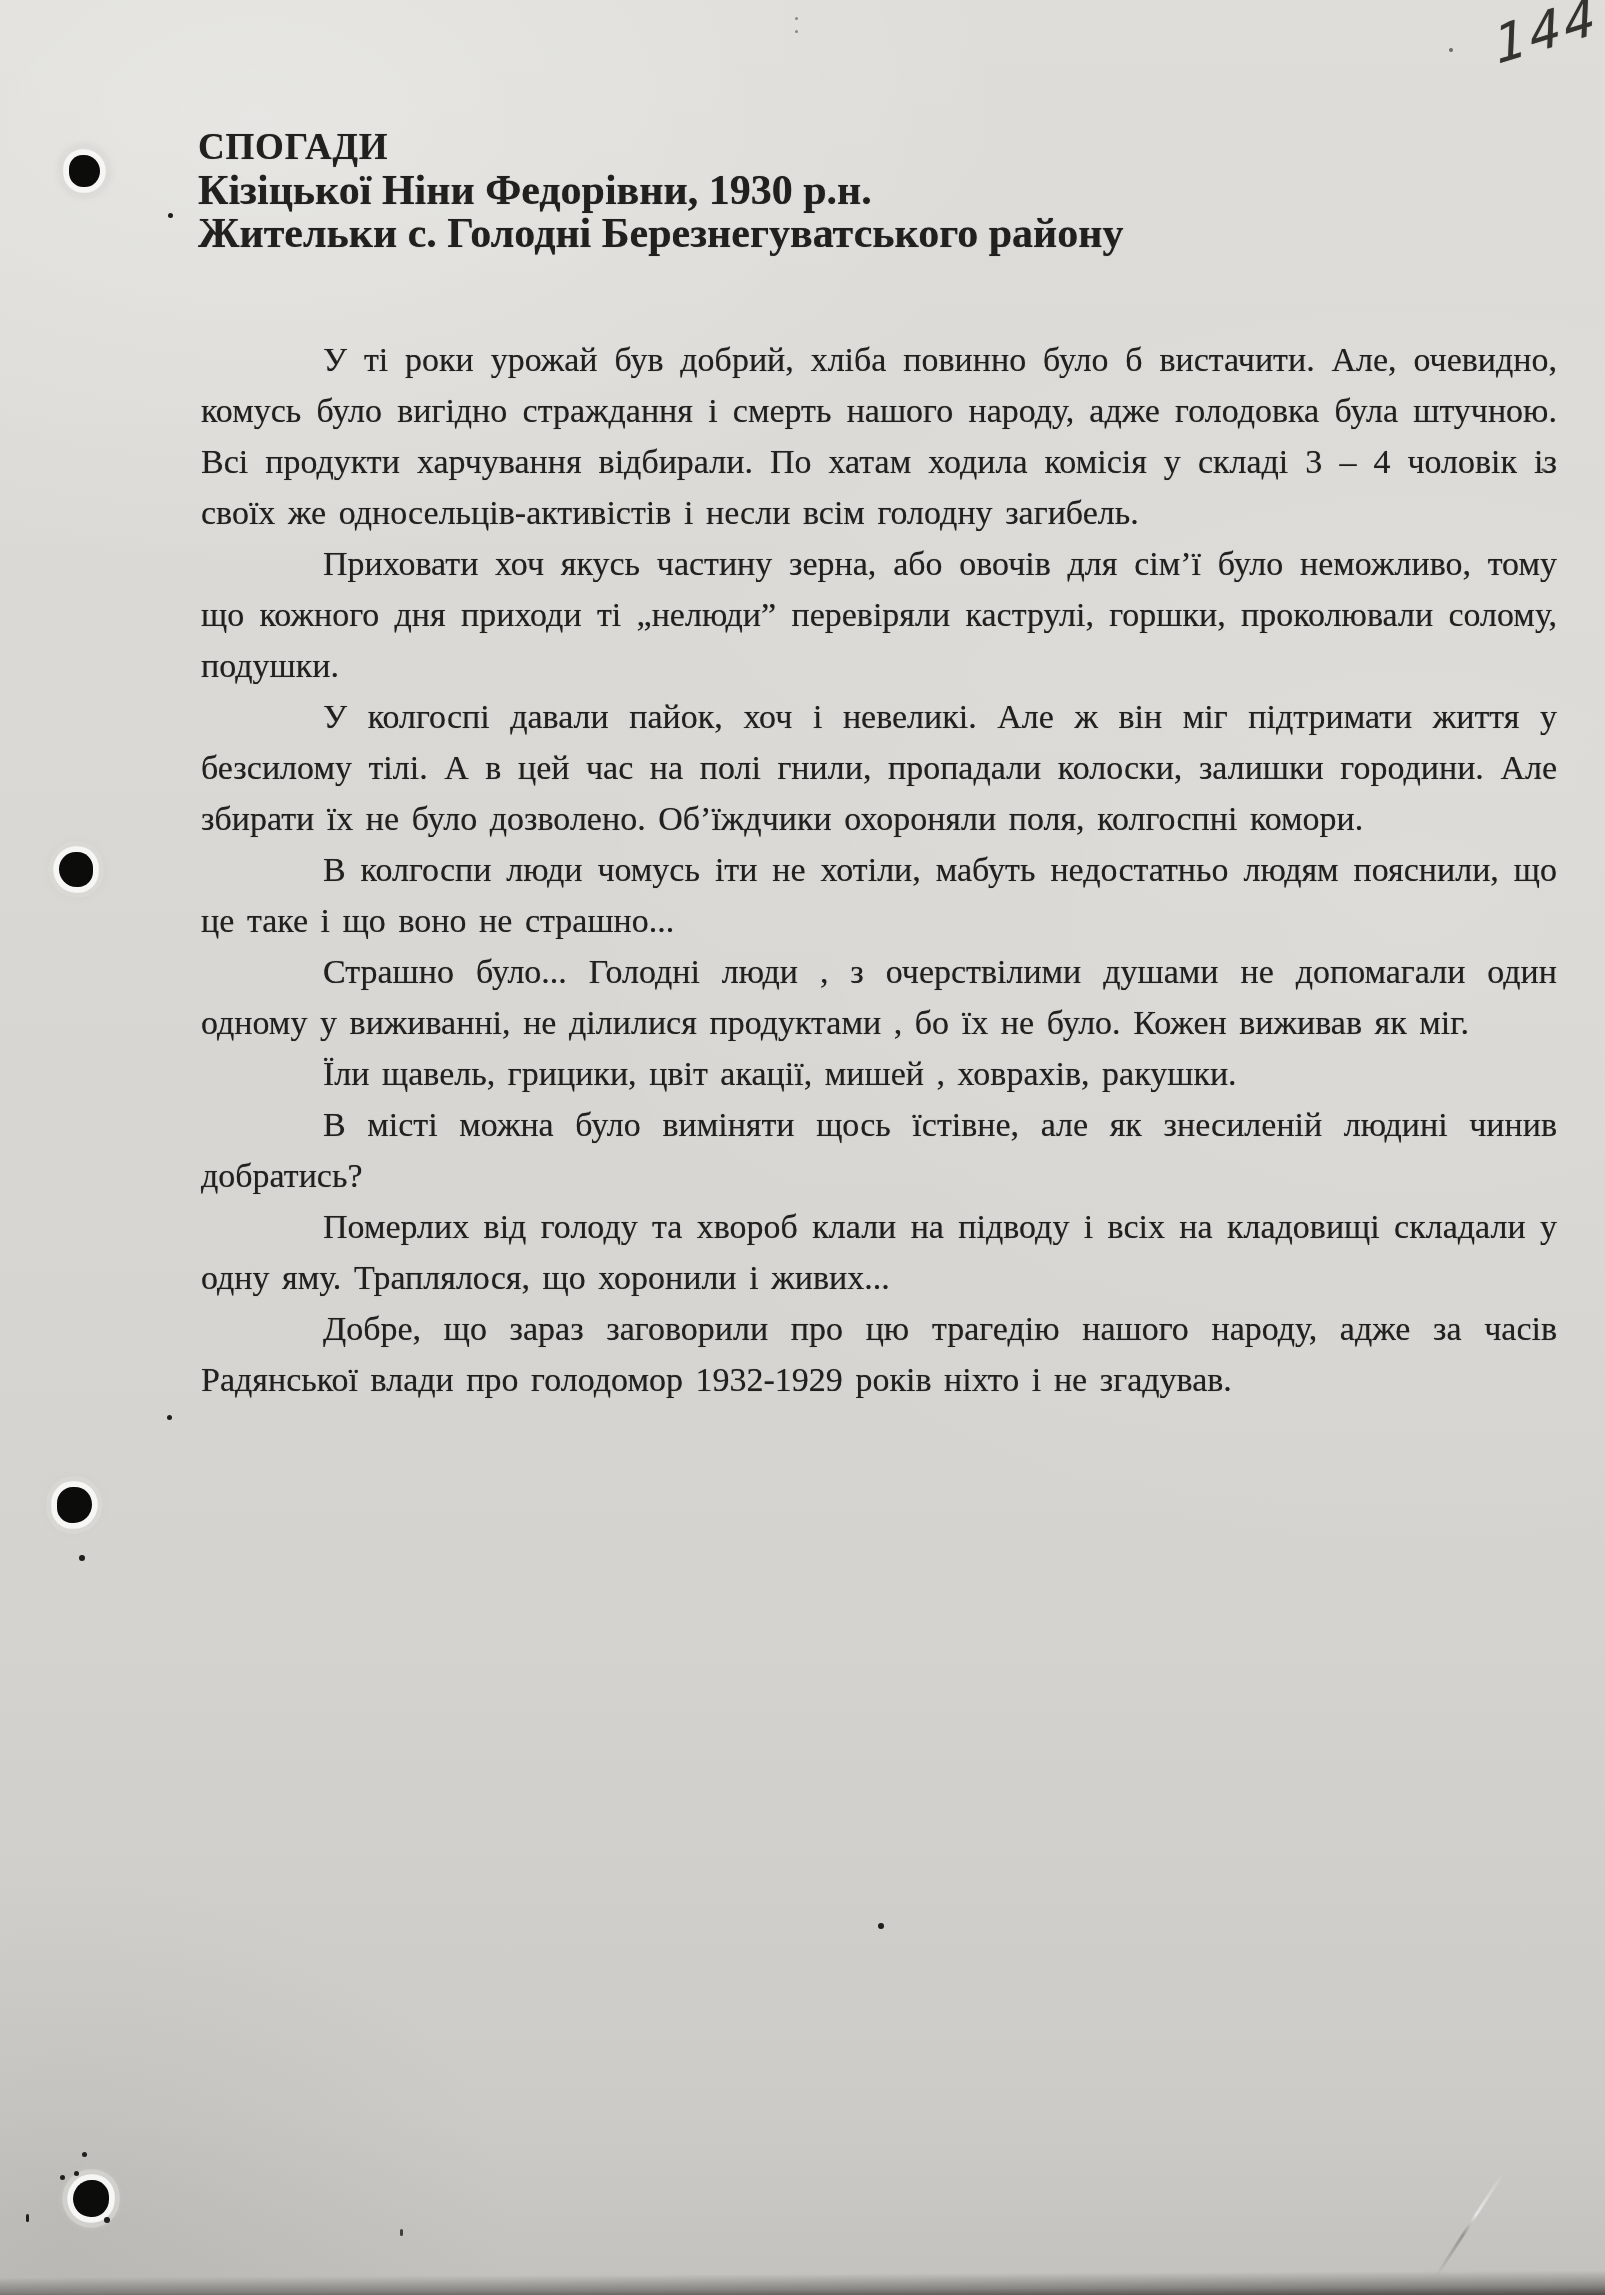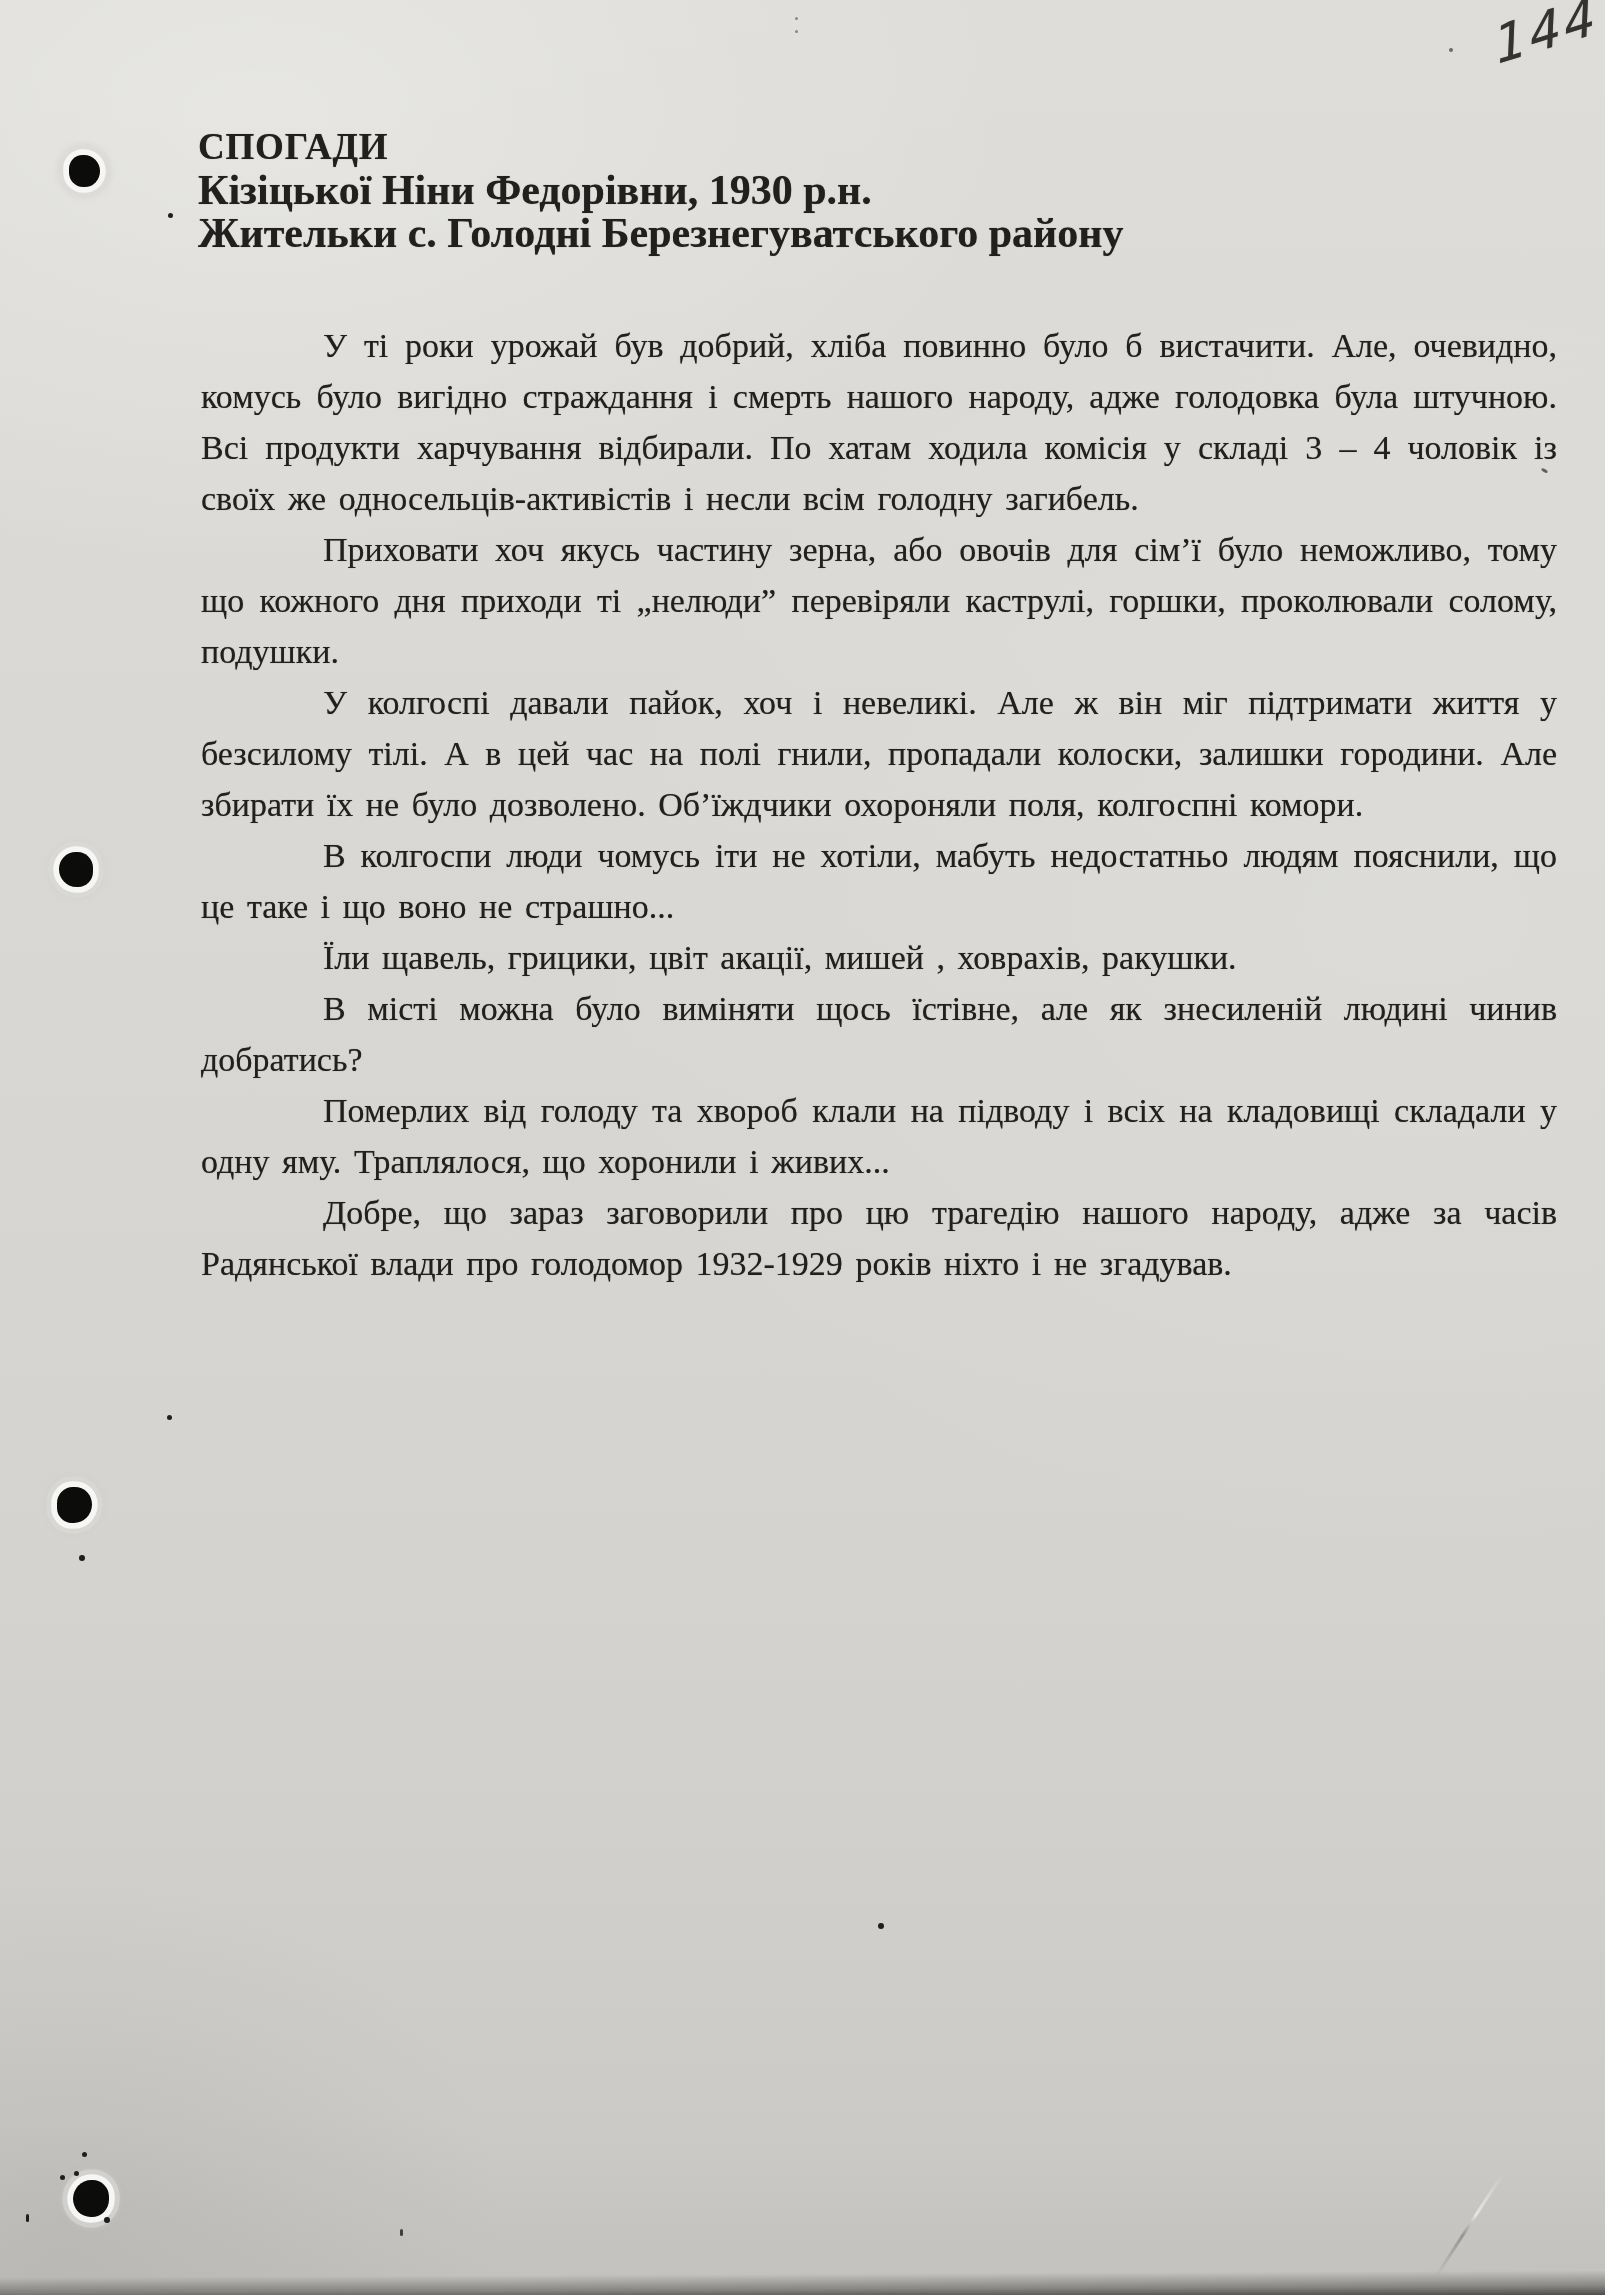--- a/index.html
+++ b/index.html
@@ -63,21 +63,21 @@
   }
   
   .header{
     position:absolute;top:124px;left:198px;width:1360px;
     text-align:left;font-weight:bold;
     text-shadow:0 0 0.8px rgba(25,24,22,0.55);
   }
   .title{font-size:37px;line-height:45px;letter-spacing:0.8px;}
   .subtitle{font-size:42px;line-height:43px;}
   .body{
-    position:absolute;top:320px;left:201px;width:1356px;
+    position:absolute;top:334px;left:201px;width:1356px;
     font-size:34px;line-height:51px;
     text-align:justify;
     word-spacing:4.1px;
     text-shadow:0 0 0.8px rgba(25,24,22,0.5);
   }
   .body p{margin:0;text-indent:122px;}
 </style>
 </head>
 <body>
 
@@ -109,20 +109,21 @@
     <div class="title">СПОГАДИ</div>
     <div class="subtitle">Кізіцької Ніни Федорівни, 1930 р.н.</div>
     <div class="subtitle">Жительки с. Голодні Березнегуватського району</div>
   </div>
 
   <div class="body">
     <p>У ті роки урожай був добрий, хліба повинно було б вистачити. Але, очевидно, комусь було вигідно страждання і смерть нашого народу, адже голодовка була штучною. Всі продукти харчування відбирали. По хатам ходила комісія у складі 3 – 4 чоловік із своїх же односельців-активістів і несли всім голодну загибель.</p>
     <p>Приховати хоч якусь частину зерна, або овочів для сім’ї було неможливо, тому що кожного дня приходи ті „нелюди” перевіряли каструлі, горшки, проколювали солому, подушки.</p>
     <p>У колгоспі давали пайок, хоч і невеликі. Але ж він міг підтримати життя у безсилому тілі. А в цей час на полі гнили, пропадали колоски, залишки городини. Але збирати їх не було дозволено. Об’їждчики охороняли поля, колгоспні комори.</p>
     <p>В колгоспи люди чомусь іти не хотіли, мабуть недостатньо людям пояснили, що це таке і що воно не страшно...</p>
+    <p>Страшно було... Голодні люди , з очерствілими душами не допомагали один одному у виживанні, не ділилися продуктами , бо їх не було. Кожен виживав як міг.</p>
     <p>Їли щавель, грицики, цвіт акації, мишей , ховрахів, ракушки.</p>
     <p>В місті можна було виміняти щось їстівне, але як знесиленій людині чинив добратись?</p>
     <p>Померлих від голоду та хвороб клали на підводу і всіх на кладовищі складали у одну яму. Траплялося, що хоронили і живих...</p>
     <p>Добре, що зараз заговорили про цю трагедію нашого народу, адже за часів Радянської влади про голодомор 1932-1929 років ніхто і не згадував.</p>
   </div>
 
   <div class="crease" style="left:1468px;bottom:8.3px;"></div>
 
   <div class="bottom-edge"></div>
 

